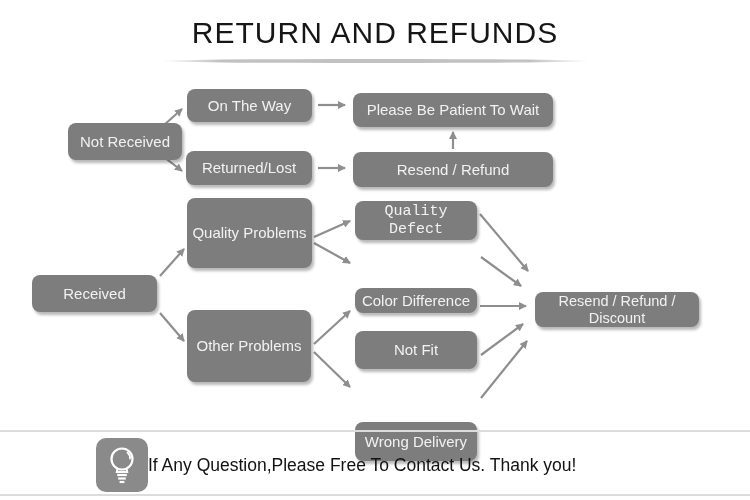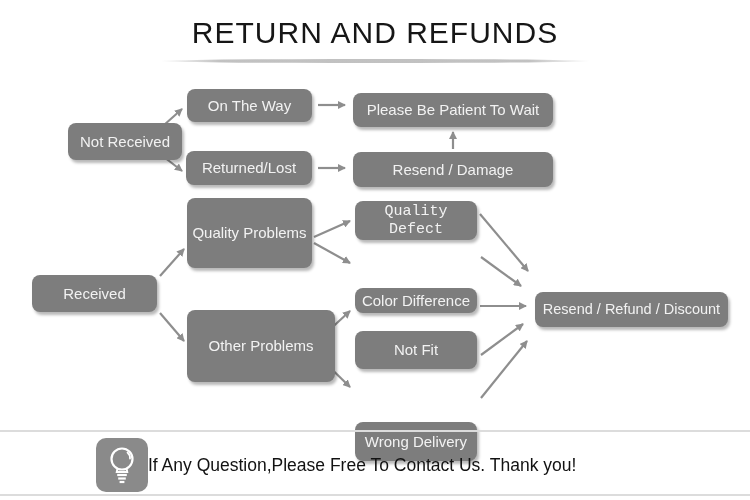--- a/index.html
+++ b/index.html
@@ -18,27 +18,27 @@
         background:var(--box,#7d7d7d);color:#f2f2f2;font-size:15px;
         border-radius:8px;text-align:center;line-height:1.15;
         box-shadow:2px 3px 3px rgba(0,0,0,.28);}
   .n-not-received{left:35px;top:123px;width:114px;height:37px;margin-left:33px;}
   .n-on-the-way{left:187px;top:89px;width:125px;height:33px;}
   .n-returned-lost{left:186px;top:151px;width:126px;height:34px;}
   .n-please-wait{left:353px;top:93px;width:200px;height:34px;}
   .n-resend-refund{left:353px;top:152px;width:200px;height:35px;}
   .n-received{left:32px;top:275px;width:125px;height:37px;}
   .n-quality-problems{left:187px;top:198px;width:125px;height:70px;}
-  .n-other-problems{left:187px;top:310px;width:148px;height:72px;text-align:right;}
+  .n-other-problems{left:187px;top:310px;width:124px;height:72px;text-align:right;}
   .n-quality-defect{left:355px;top:201px;width:122px;height:39px;font-family:Liberation Mono, monospace;}
   .n-damage{left:355px;top:244px;width:122px;height:39px;}
   .n-color-difference{left:355px;top:288px;width:122px;height:25px;}
   .n-not-fit{left:355px;top:331px;width:122px;height:38px;}
   .n-wrong-delivery{left:355px;top:374px;width:122px;height:39px;margin-top:48px;}
-  .n-resend-refund-discount{left:535px;top:292px;width:193px;height:35px;font-size:14.5px;}
+  .n-resend-refund-discount{left:535px;top:292px;width:164px;height:35px;font-size:14.5px;}
 
   .edges{position:absolute;left:0;top:0;width:750px;height:500px;pointer-events:none;}
 
   
   .divider{position:absolute;left:0;width:750px;height:2px;background:#dcdcdc;}
   .divider-top{top:430px;}
   .divider-bottom{top:494px;}
   .bulb-tile{position:absolute;left:96px;top:438px;width:52px;height:54px;
              background:#8a8a8a;border-radius:10px;display:flex;align-items:center;justify-content:center;}
   .footer-text{position:absolute;left:148px;top:438px;height:54px;display:flex;align-items:center;
@@ -75,21 +75,21 @@
         <line x1="480" y1="306" x2="526" y2="306" stroke="#8e8e8e" stroke-width="2.2" marker-end="url(#arrowhead)"></line>
         <line x1="481" y1="355" x2="523" y2="324" stroke="#8e8e8e" stroke-width="2.2" marker-end="url(#arrowhead)"></line>
         <line x1="481" y1="398" x2="527" y2="341" stroke="#8e8e8e" stroke-width="2.2" marker-end="url(#arrowhead)"></line>
       </g>
   </svg>
 
   <div class="node n-not-received">Not Received</div>
   <div class="node n-on-the-way">On The Way</div>
   <div class="node n-returned-lost">Returned/Lost</div>
   <div class="node n-please-wait">Please Be Patient To Wait</div>
-  <div class="node n-resend-refund">Resend / Damage</div>
+  <div class="node n-resend-refund">Resend / Refund</div>
   <div class="node n-received">Received</div>
   <div class="node n-quality-problems">Quality Problems</div>
   <div class="node n-other-problems">Other Problems</div>
   <div class="node n-quality-defect">Quality Defect</div>
   <div class="node n-color-difference">Color Difference</div>
   <div class="node n-not-fit">Not Fit</div>
   <div class="node n-wrong-delivery">Wrong Delivery</div>
   <div class="node n-resend-refund-discount">Resend / Refund / Discount</div>
 
   <div class="divider divider-top"></div>

